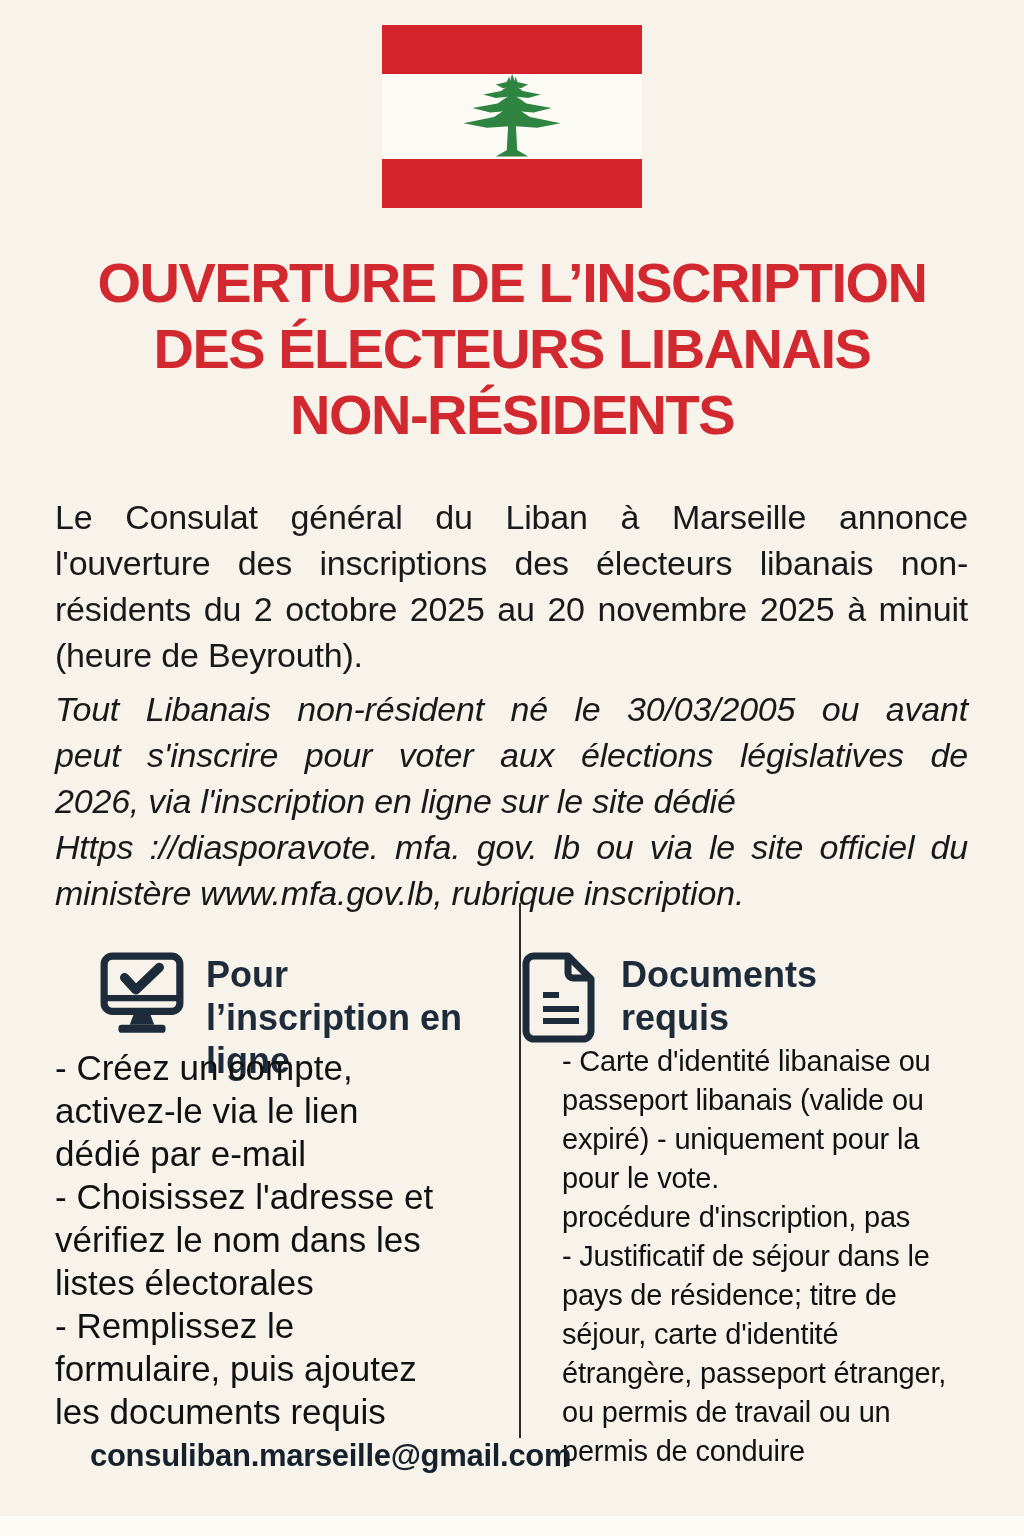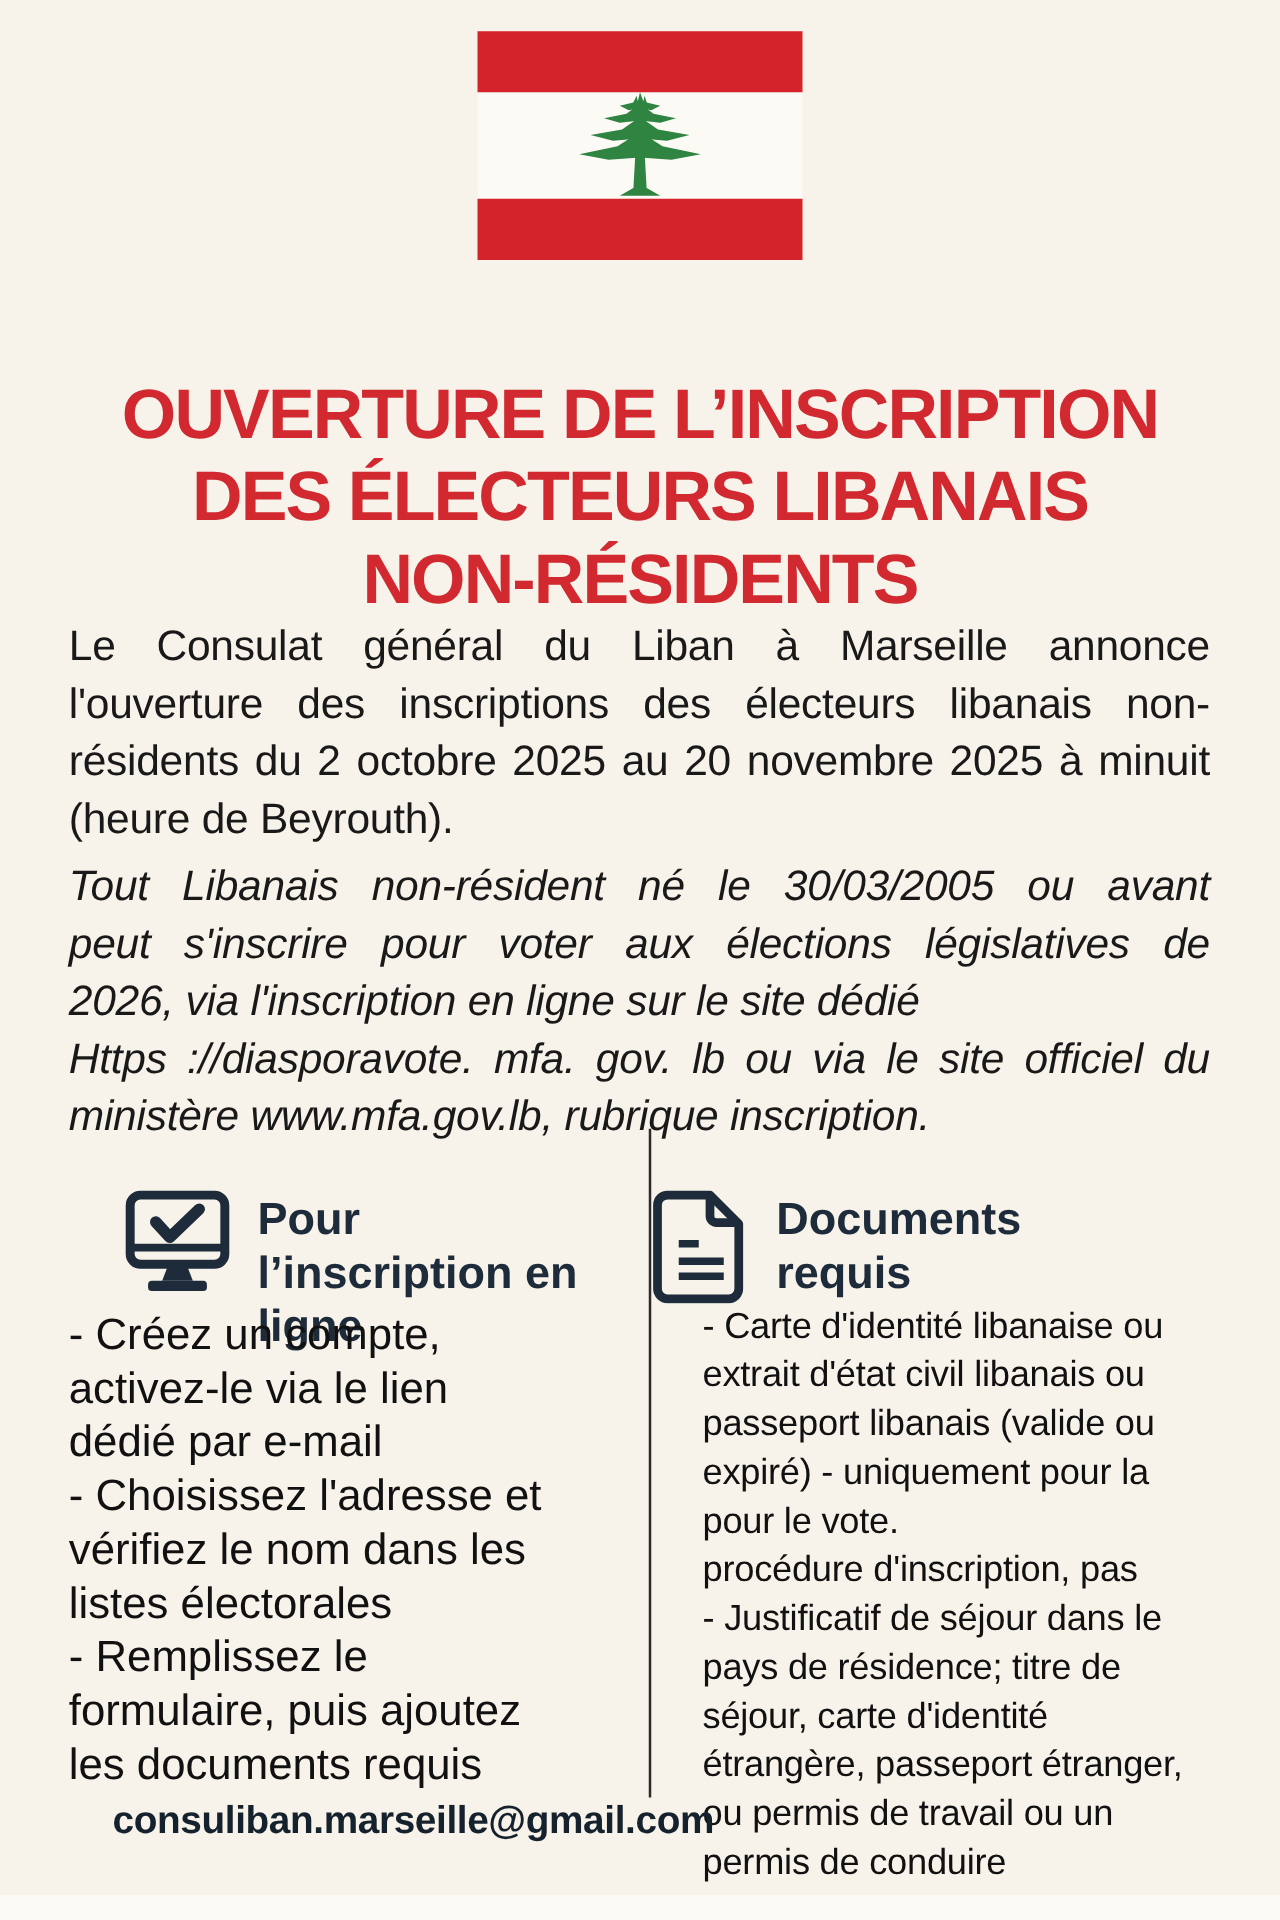--- a/index.html
+++ b/index.html
@@ -7,21 +7,21 @@
         font-family:"Liberation Sans",sans-serif;overflow:hidden;color:#191919;}
   
   .flag{position:absolute;left:382px;top:25px;width:260px;height:183px;}
   .flag .bar{position:absolute;left:0;width:260px;height:49px;background:#d5232b;}
   .flag .bar.top{top:0;}
   .flag .bar.bottom{bottom:0;}
   .flag .band{position:absolute;left:0;top:49px;width:260px;height:85px;background:#fcfaf4;}
   .flag svg.cedar{position:absolute;left:50%;top:44px;transform:translateX(-50%);z-index:2;}
   
   .title{position:absolute;top:250px;left:0;right:0;text-align:center;color:#d1292f;
-         font-weight:700;font-size:56px;line-height:66px;letter-spacing:-1.5px;margin-top:48px;}
+         font-weight:700;font-size:56px;line-height:66px;letter-spacing:-1.5px;}
   
   .para{position:absolute;left:55px;width:913px;font-size:34px;line-height:46px;letter-spacing:-0.2px;}
   .para.p1{top:494px;}
   .para.p2{top:686px;font-style:italic;}
   .line{white-space:nowrap;}
   .line.j{white-space:normal;text-align:justify;text-align-last:justify;}
   
   .divider{position:absolute;left:519px;top:903px;width:2px;height:535px;background:#2b2b2b;}
   .colhead{position:absolute;display:flex;align-items:flex-start;color:#1d2b3a;margin-top:23px;}
   .colhead.left{top:928px;left:98px;}
@@ -113,21 +113,20 @@
     <div class="line">- Choisissez l'adresse et</div>
     <div class="line">vérifiez le nom dans les</div>
     <div class="line">listes électorales</div>
     <div class="line">- Remplissez le</div>
     <div class="line">formulaire, puis ajoutez</div>
     <div class="line">les documents requis</div>
   </div>
 
   <div class="list right">
     <div class="line">- Carte d'identité libanaise ou</div>
-    <div class="line">extrait d'état civil libanais ou</div>
     <div class="line">passeport libanais (valide ou</div>
     <div class="line">expiré) - uniquement pour la</div>
     <div class="line">pour le vote.</div>
     <div class="line">procédure d'inscription, pas</div>
     <div class="line">- Justificatif de séjour dans le</div>
     <div class="line">pays de résidence; titre de</div>
     <div class="line">séjour, carte d'identité</div>
     <div class="line">étrangère, passeport étranger,</div>
     <div class="line">ou permis de travail ou un</div>
     <div class="line">permis de conduire</div>

